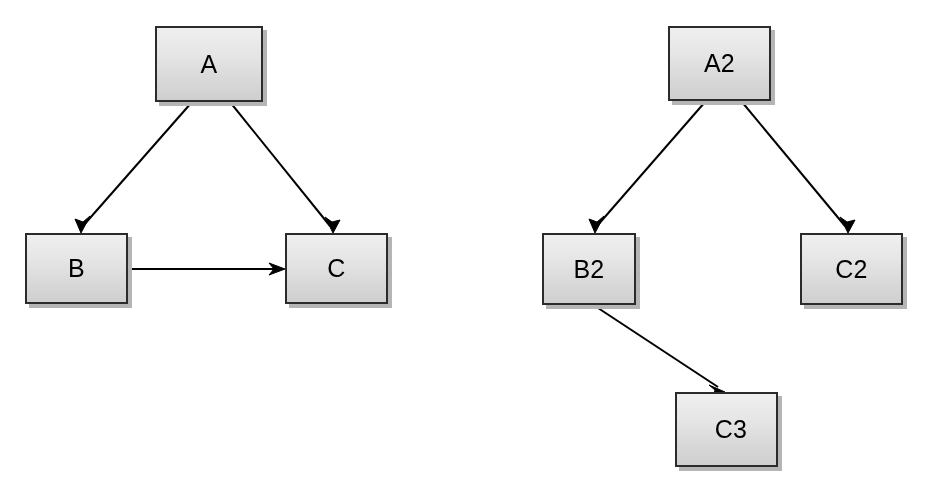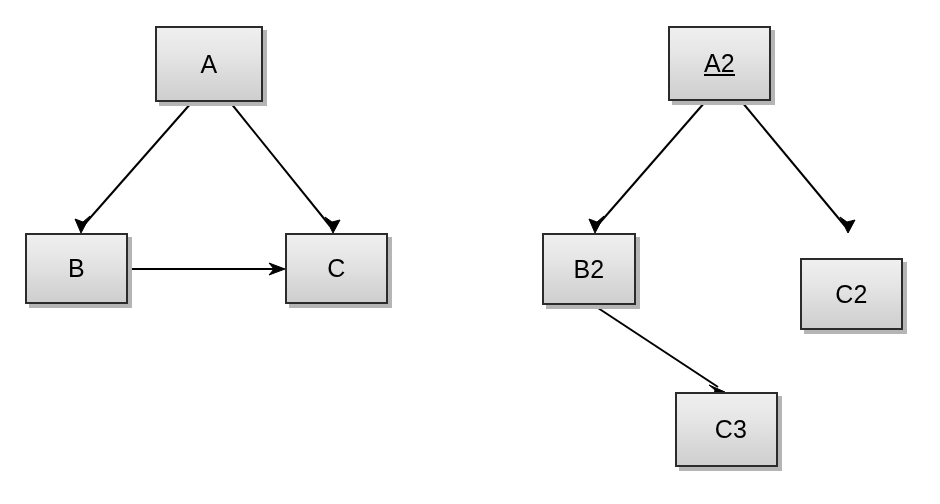--- a/index.html
+++ b/index.html
@@ -93,29 +93,29 @@
   </div>
 
   <div class="node" style="left:25px; top:233px; width:103px; height:71px;">
     <span>B</span>
   </div>
 
   <div class="node" style="left:285px; top:233px; width:103px; height:71px;">
     <span>C</span>
   </div>
 
-  <div class="node" style="left:668px; top:26px; width:103px; height:75px;text-decoration:underline;">
+  <div class="node" style="left:668px; top:26px; width:103px; height:75px;">
     <span>A2</span>
   </div>
 
   <div class="node" style="left:542px; top:233px; width:94px; height:72px;">
     <span>B2</span>
   </div>
 
-  <div class="node" style="left:800px; top:233px; width:103px; height:72px;margin-top:25px;">
+  <div class="node" style="left:800px; top:233px; width:103px; height:72px;">
     <span>C2</span>
   </div>
 
   <div class="node" style="left:675px; top:392px; width:103px; height:75px;padding-left:9px;">
     <span>C3</span>
   </div>
 
 </div>
 
 </body></html>

